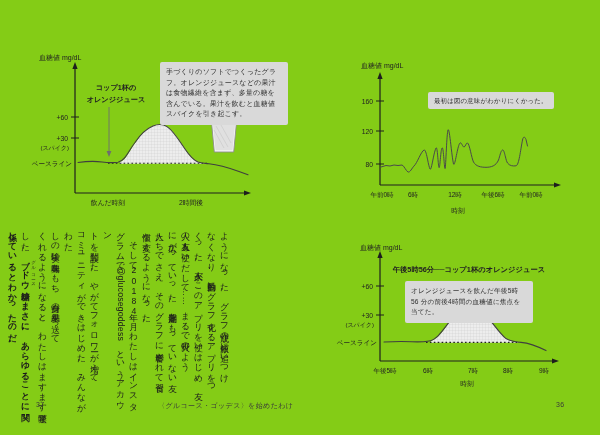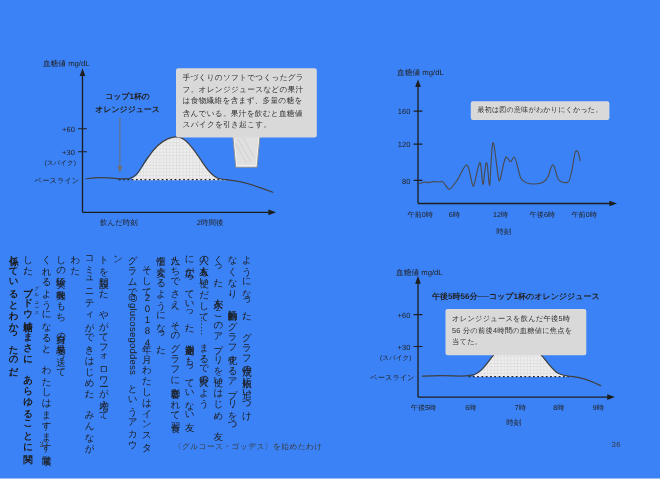--- a/index.html
+++ b/index.html
@@ -1,16 +1,16 @@
 <!DOCTYPE html>
 <html><head>
 <meta charset="utf-8">
 <style>
   html,body{margin:0;padding:0;background:#e9e9e9;}
-  .page{position:relative;width:600px;height:435px;background:#3b82f6;
+  .page{position:relative;width:600px;height:435px;background:#84cc16;
         font-family:"Liberation Sans",sans-serif;color:#222;overflow:hidden;margin:0 auto;}
   .abs{position:absolute;}
   .notebox{background:#d9d9d9;border-radius:2px;color:#2e2e2e;}
   .note-lg{padding:5px 6px;font-size:7px;line-height:10.6px;letter-spacing:0.2px;}
   .note-sm{padding:4px 6px;font-size:6.4px;line-height:9px;white-space:nowrap;letter-spacing:0.2px;}
   .note-md{padding:5px 6px;font-size:6.6px;line-height:10.5px;letter-spacing:0.2px;}
   .vtext{writing-mode:vertical-rl;text-orientation:mixed;font-size:8.7px;line-height:13px;
          letter-spacing:0.2px;color:#1c1c1c;}
   .tcol{display:block;}
   .upright{text-orientation:upright;}

